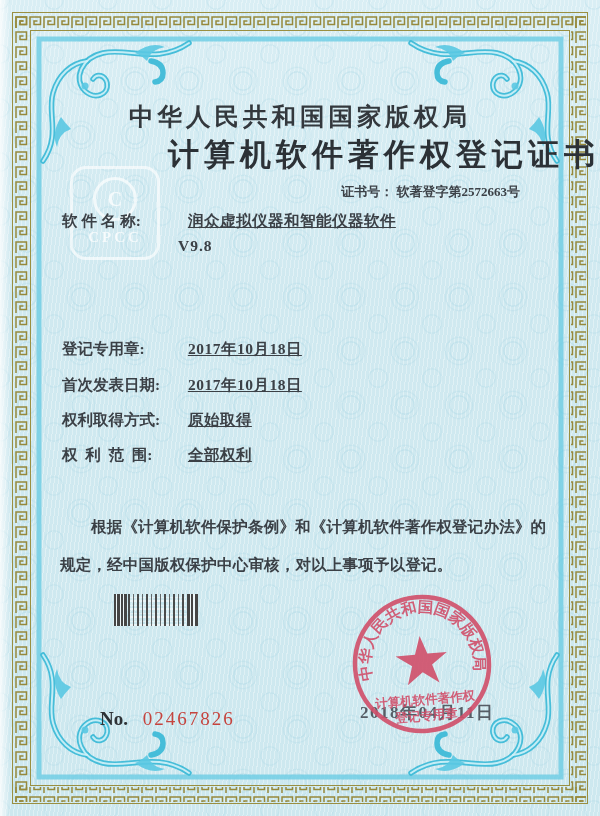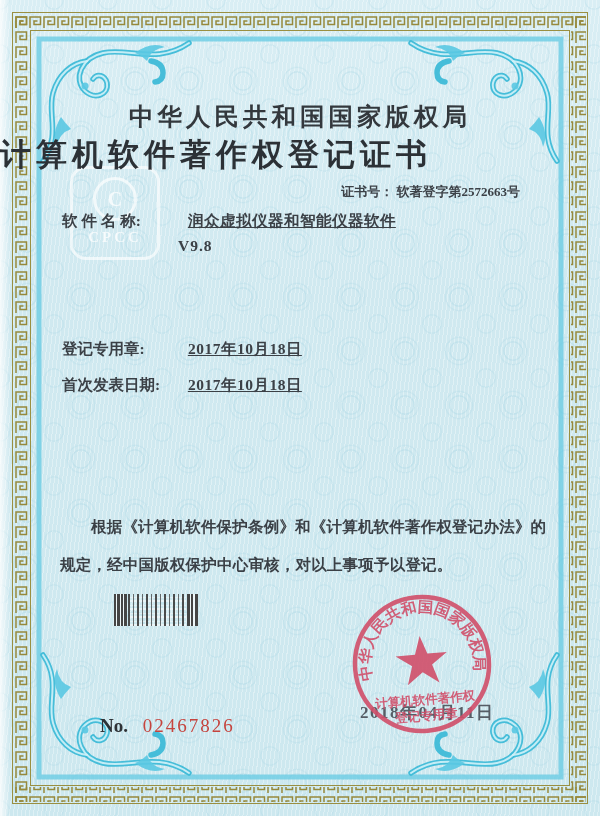--- a/index.html
+++ b/index.html
@@ -24,42 +24,42 @@
   
   .wm{position:absolute;left:70px;top:166px;width:84px;height:88px;z-index:1;
     border:3px solid rgba(255,255,255,.8);border-radius:16px;opacity:.8;text-align:center;}
   .wm-ring{width:38px;height:38px;margin:8px auto 0;border:3px solid rgba(255,255,255,.85);
     border-radius:50%;color:rgba(255,255,255,.95);font-weight:bold;font-size:20px;line-height:38px;}
   .wm-text{margin-top:8px;color:rgba(255,255,255,.95);font-weight:bold;font-size:15px;letter-spacing:3px;}
   
   .content{position:absolute;inset:0;z-index:3;color:#383d42;}
   .authority{position:absolute;top:100px;left:0;width:100%;text-align:center;
     font-size:24.5px;font-weight:700;letter-spacing:4px;color:#33383d;}
-  .cert-title{position:absolute;top:134px;left:0;width:100%;text-align:left;
+  .cert-title{position:absolute;top:134px;left:0;width:100%;text-align:right;
     font-size:31px;font-weight:700;letter-spacing:5px;color:#2c3136;}
   .certno{position:absolute;top:183px;right:80px;font-size:13px;font-weight:600;color:#3c4147;}
   .certno .certno-val{}
   .row{position:absolute;left:62px;width:486px;font-size:15.5px;font-weight:600;color:#3b4046;}
   .lbl{display:inline-block;width:108px;white-space:pre;vertical-align:top;}
   .val{display:inline-block;margin-left:14px;letter-spacing:.5px;text-decoration:underline;}
   .ver{position:absolute;left:178px;top:237px;font-size:15.5px;font-weight:600;color:#3b4046;letter-spacing:1px;}
   .stmt{position:absolute;left:60px;width:490px;font-size:15.5px;font-weight:600;
     color:#3b4046;letter-spacing:.2px;}
   .stmt.l1{top:517px;text-indent:31px;}
   .stmt.l2{top:555px;}
   
   .barcode{position:absolute;left:114px;top:594px;width:84px;height:32px;z-index:3;display:flex;}
   .bc-left{width:13px;background:repeating-linear-gradient(90deg,#454545 0 2px,rgba(240,248,250,.9) 2px 3px,#454545 3px 6px,rgba(240,248,250,.9) 6px 7px);}
   .bc-mid{flex:1;margin:0 1px;
     background-image:
       repeating-linear-gradient(90deg, rgba(62,62,62,.92) 0 2px, rgba(0,0,0,0) 2px 5px, rgba(62,62,62,.75) 5px 6px, rgba(0,0,0,0) 6px 9px),
       repeating-linear-gradient(0deg, rgba(235,245,248,.95) 0 2px, rgba(0,0,0,0) 2px 4px, rgba(235,245,248,.7) 4px 5px, rgba(0,0,0,0) 5px 8px);}
   .bc-right{width:11px;background:repeating-linear-gradient(90deg,#454545 0 3px,rgba(240,248,250,.9) 3px 4px,#454545 4px 6px,rgba(240,248,250,.9) 6px 8px);}
   
-  .serial{position:absolute;left:100px;top:708px;z-index:3;font-size:19px;margin-top:7px;}
+  .serial{position:absolute;left:100px;top:708px;z-index:3;font-size:19px;}
   .serial .no-lbl{color:#2e3236;font-weight:600;}
   .serial .no-num{color:#c5443e;margin-left:10px;letter-spacing:2px;}
   .issue-date{position:absolute;left:360px;top:701px;z-index:4;font-size:17px;font-weight:600;
     color:rgba(72,78,86,.9);letter-spacing:1.5px;}
   
   .seal{position:absolute;left:348px;top:590px;width:148px;height:148px;z-index:5;
     transform:rotate(-5deg);opacity:.9;}
 </style>
 </head>
 <body>
@@ -134,21 +134,29 @@
     <div class="row" style="top:339px">
       <span class="lbl">登记专用章:</span>
       <span class="val">2017年10月18日</span>
     </div>
 
     <div class="row" style="top:375px">
       <span class="lbl">首次发表日期:</span>
       <span class="val">2017年10月18日</span>
     </div>
 
+    <div class="row" style="top:410px">
+      <span class="lbl">权利取得方式:</span>
+      <span class="val">原始取得</span>
+    </div>
 
+    <div class="row" style="top:445px">
+      <span class="lbl">权  利  范  围:</span>
+      <span class="val">全部权利</span>
+    </div>
 
 
     <div class="stmt l1">根据《计算机软件保护条例》和《计算机软件著作权登记办法》的</div>
     <div class="stmt l2">规定，经中国版权保护中心审核，对以上事项予以登记。</div>
 
     <div class="barcode">
       <div class="bc-left"></div>
       <div class="bc-mid"></div>
       <div class="bc-right"></div>
     </div>

